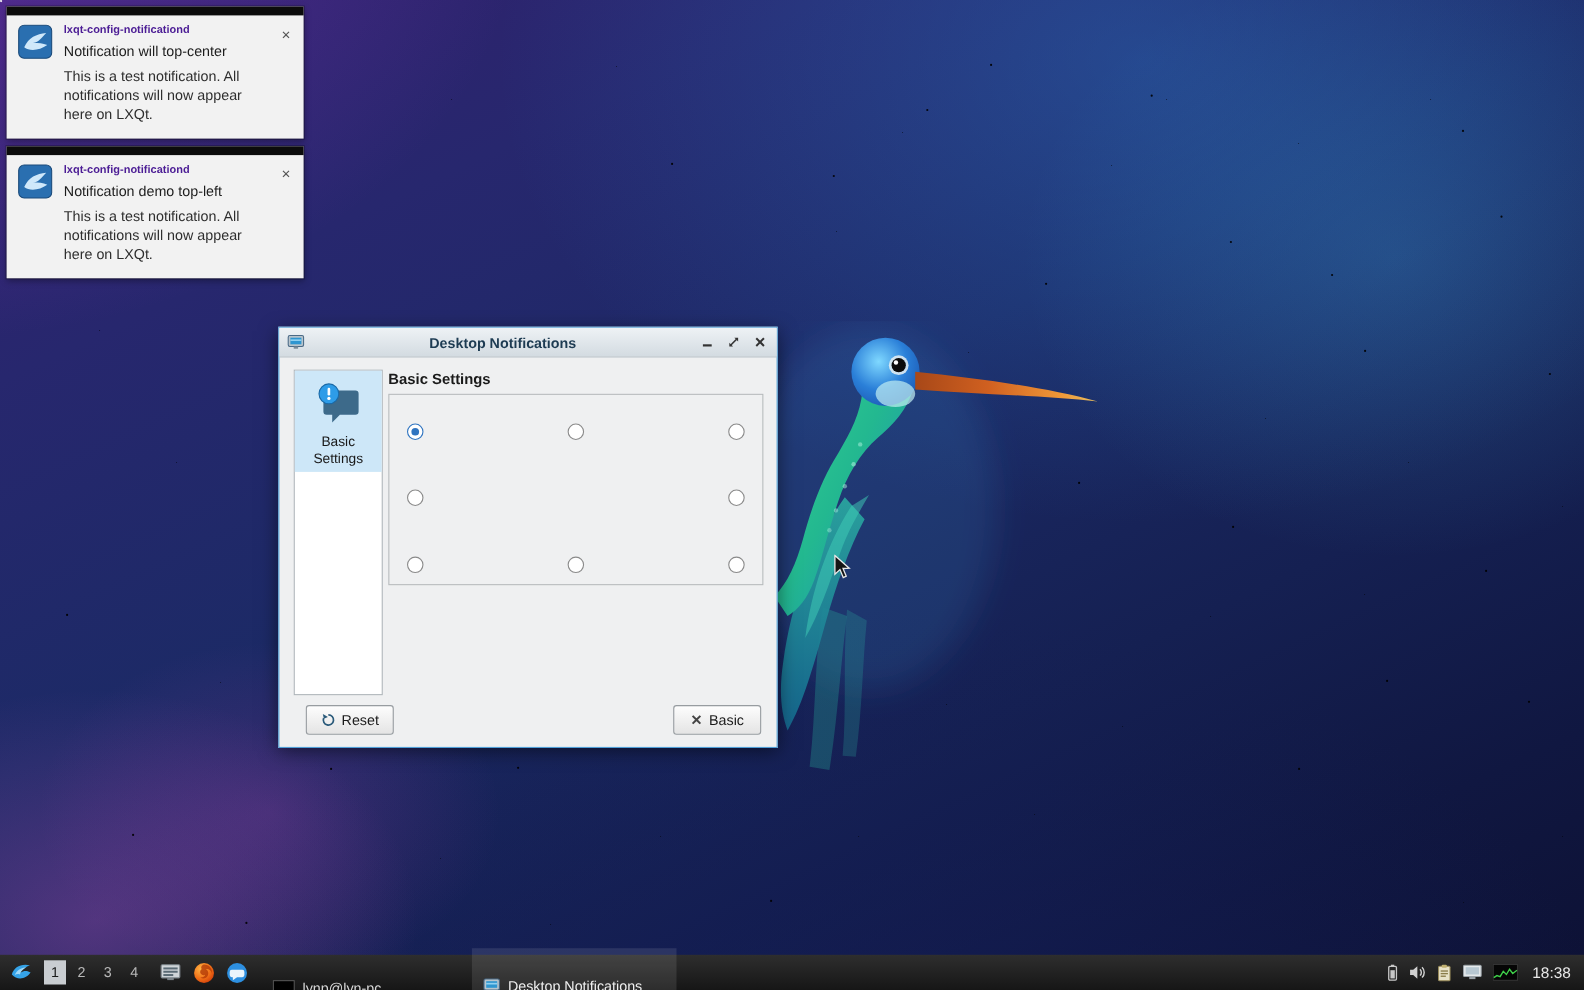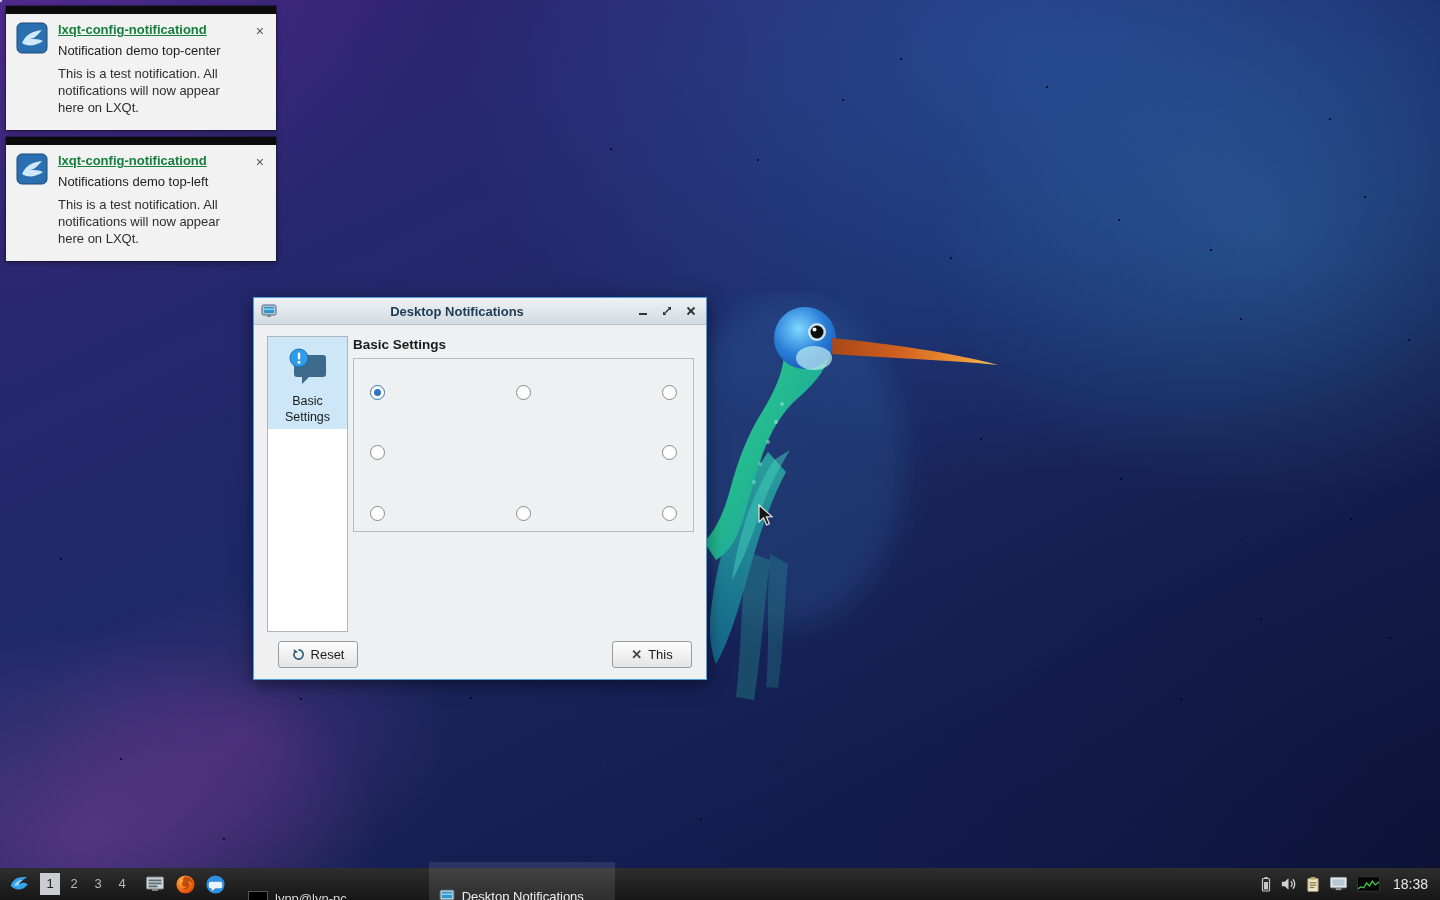--- a/index.html
+++ b/index.html
@@ -31,21 +31,21 @@
   .bird{position:absolute;left:690px;top:292px;width:320px;height:420px;z-index:2;}
 
   
   .notification-stack{position:absolute;left:6px;top:6px;width:270px;z-index:6;}
   .notification{background:#f2f2f2;margin-bottom:7px;
     box-shadow:0 0 0 1px rgba(0,0,0,.28),0 2px 6px rgba(0,0,0,.35);}
   .notif-topbar{height:8px;background:#0c0c0c;}
   .notif-body{display:flex;padding:8px 8px 14px 10px;}
   .notif-icon{width:32px;height:32px;flex:0 0 32px;}
   .notif-text{width:176px;margin-left:10px;}
-  .notif-title{font-size:13px;font-weight:bold;color:#15803d;margin-bottom:5px;text-decoration:underline;}
+  .notif-title{font-size:10px;font-weight:bold;color:#4c1d95;margin-bottom:5px;}
   .notif-summary{font-size:13px;color:#1c1c1c;line-height:17px;margin-bottom:6px;}
   .notif-message{font-size:13px;color:#2e2e2e;line-height:17px;}
   .notif-close{margin-left:auto;color:#555;font-size:14px;line-height:14px;cursor:default;padding:2px 4px;}
 
   
   .window{position:absolute;left:253px;top:297px;width:452px;height:381px;z-index:5;
     border:1px solid #4f9fd8;background:#eff0f1;box-shadow:0 4px 16px rgba(0,0,0,.5);}
   .titlebar{height:26px;background:linear-gradient(#eef2f5,#d3dbe1);border-bottom:1px solid #b9c2c9;
     display:flex;align-items:center;padding:0 7px;}
   .win-icon{width:16px;height:16px;flex:0 0 16px;}
@@ -156,38 +156,38 @@
       <div class="notif-topbar"></div>
       <div class="notif-body">
         <span class="notif-icon">
           <svg viewBox="0 0 32 32" width="32" height="32">
             <rect x="1" y="1" width="30" height="30" rx="5" fill="#2a6fb0" stroke="#1a4a7a"></rect>
             <path d="M6,21 C10,12 17,9 26,8 C21,13 20,16 14,17 C19,17 23,17 27,19 C20,24 11,25 6,21 Z" fill="#cfe8fa"></path>
           </svg>
         </span>
         <span class="notif-text">
           <span class="notif-title" style="display:block">lxqt-config-notificationd</span>
-          <span class="notif-summary" style="display:block">Notification demo top-center</span>
+          <span class="notif-summary" style="display:block">Notification will top-center</span>
           <span class="notif-message" style="display:block">This is a test notification. All notifications will now appear here on LXQt.</span>
         </span>
         <span class="notif-close">×</span>
       </div>
     </div>
     <div class="notification">
       <div class="notif-topbar"></div>
       <div class="notif-body">
         <span class="notif-icon">
           <svg viewBox="0 0 32 32" width="32" height="32">
             <rect x="1" y="1" width="30" height="30" rx="5" fill="#2a6fb0" stroke="#1a4a7a"></rect>
             <path d="M6,21 C10,12 17,9 26,8 C21,13 20,16 14,17 C19,17 23,17 27,19 C20,24 11,25 6,21 Z" fill="#cfe8fa"></path>
           </svg>
         </span>
         <span class="notif-text">
           <span class="notif-title" style="display:block">lxqt-config-notificationd</span>
-          <span class="notif-summary" style="display:block">Notifications demo top-left</span>
+          <span class="notif-summary" style="display:block">Notification demo top-left</span>
           <span class="notif-message" style="display:block">This is a test notification. All notifications will now appear here on LXQt.</span>
         </span>
         <span class="notif-close">×</span>
       </div>
     </div>
   </div>
 
   <div class="window">
     <div class="titlebar">
       <span class="win-icon">
@@ -256,21 +256,21 @@
         <span style="display:flex">
           <svg viewBox="0 0 14 14" width="13" height="13">
             <path d="M7,2 A5,5 0 1 1 2.4,5.2" fill="none" stroke="#2a5a7a" stroke-width="1.7"></path>
             <path d="M1.6,1.2 L2.6,5.8 L6.6,4.2 Z" fill="#2a5a7a"></path>
           </svg>
         </span>
         <span>Reset</span>
       </button>
       <button class="btn btn-close">
         <span class="btn-x">✕</span>
-        <span>This</span>
+        <span>Basic</span>
       </button>
     </div>
   </div>
 
   <div class="taskbar">
     <span class="tb-icon">
       <svg viewBox="0 0 24 24" width="22" height="22">
         <path d="M3,14 C5,7 12,3 21,5 C15.5,7.2 12.6,9.4 11.6,12.4 C14.6,10 18.6,10 21.6,12.2 C17.4,18.6 8.4,20.4 3,14 Z" fill="#35a3e8"></path>
         <path d="M6,14.5 C8,10 12,7.5 17.5,7 C13.5,9.2 11.6,11.4 11,14 C9.4,13.2 7.6,13.4 6,14.5 Z" fill="#9fd8f8"></path>
       </svg>

